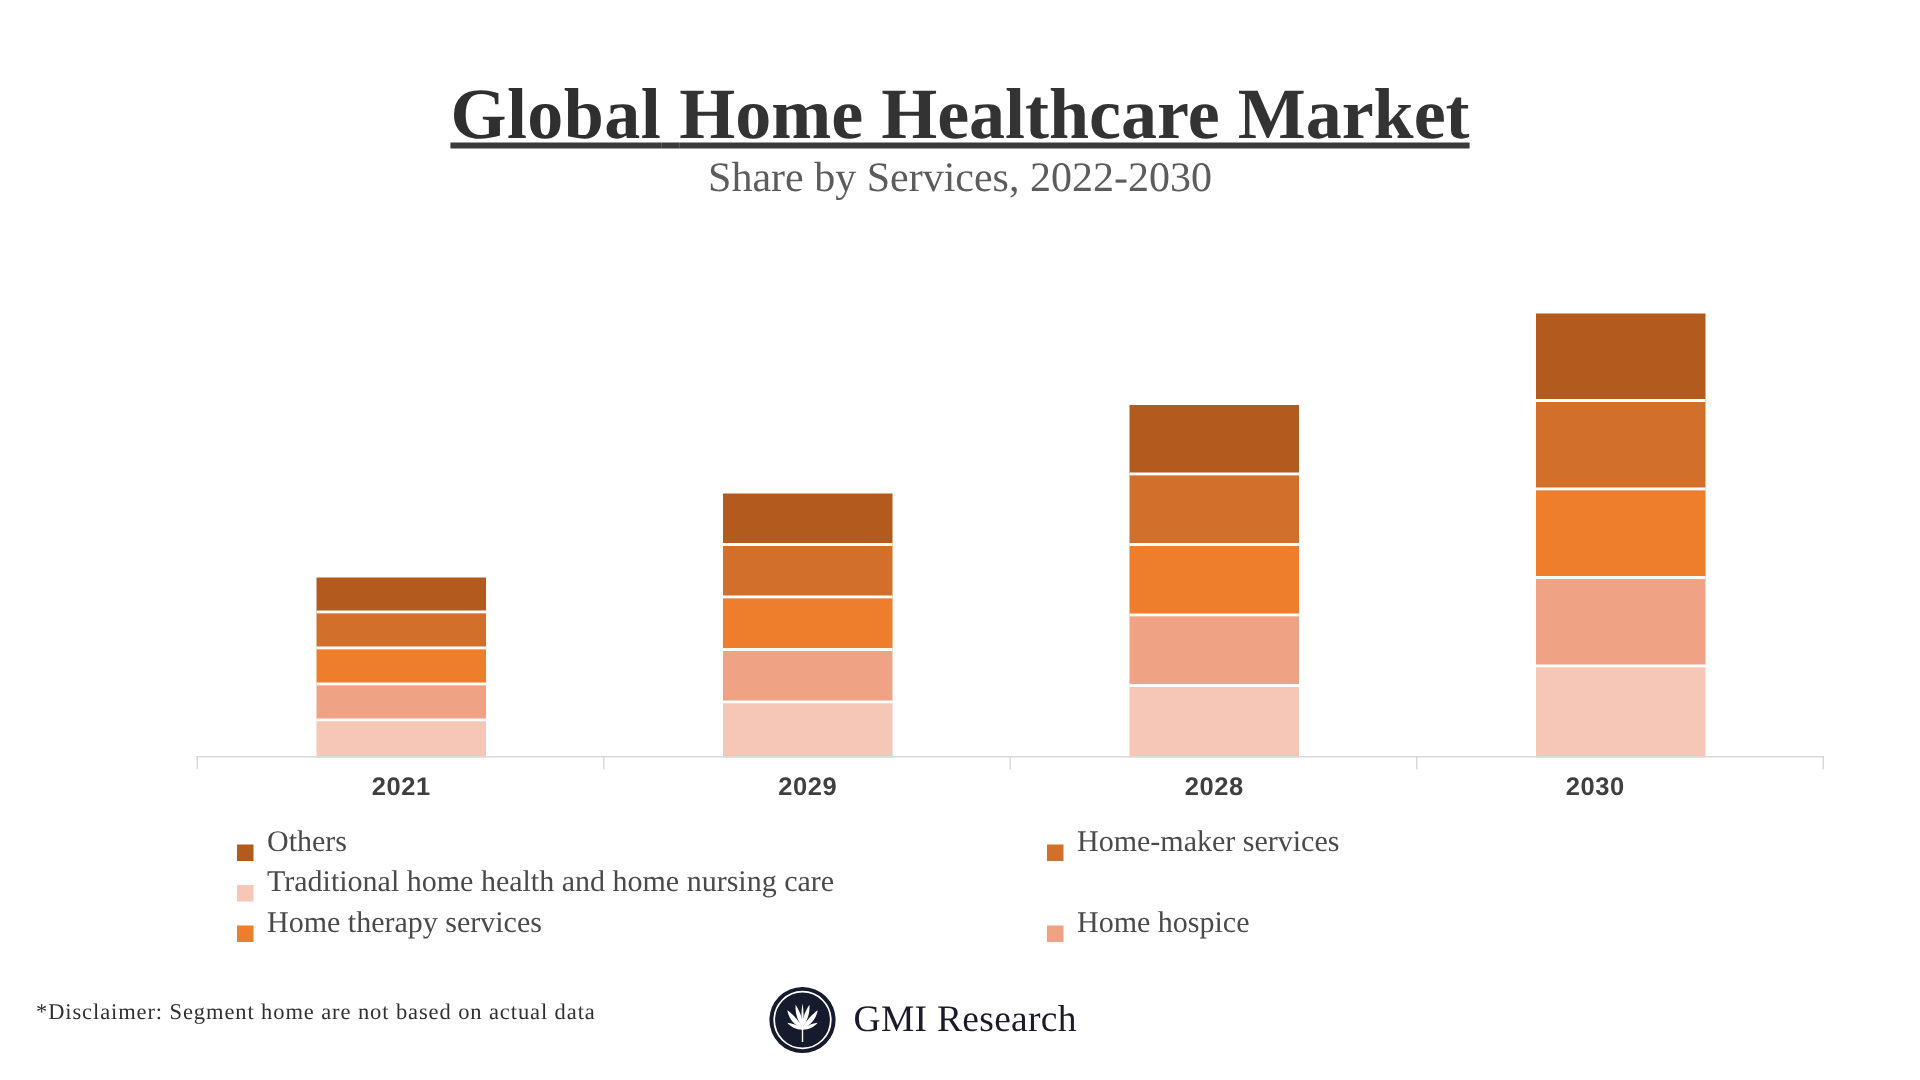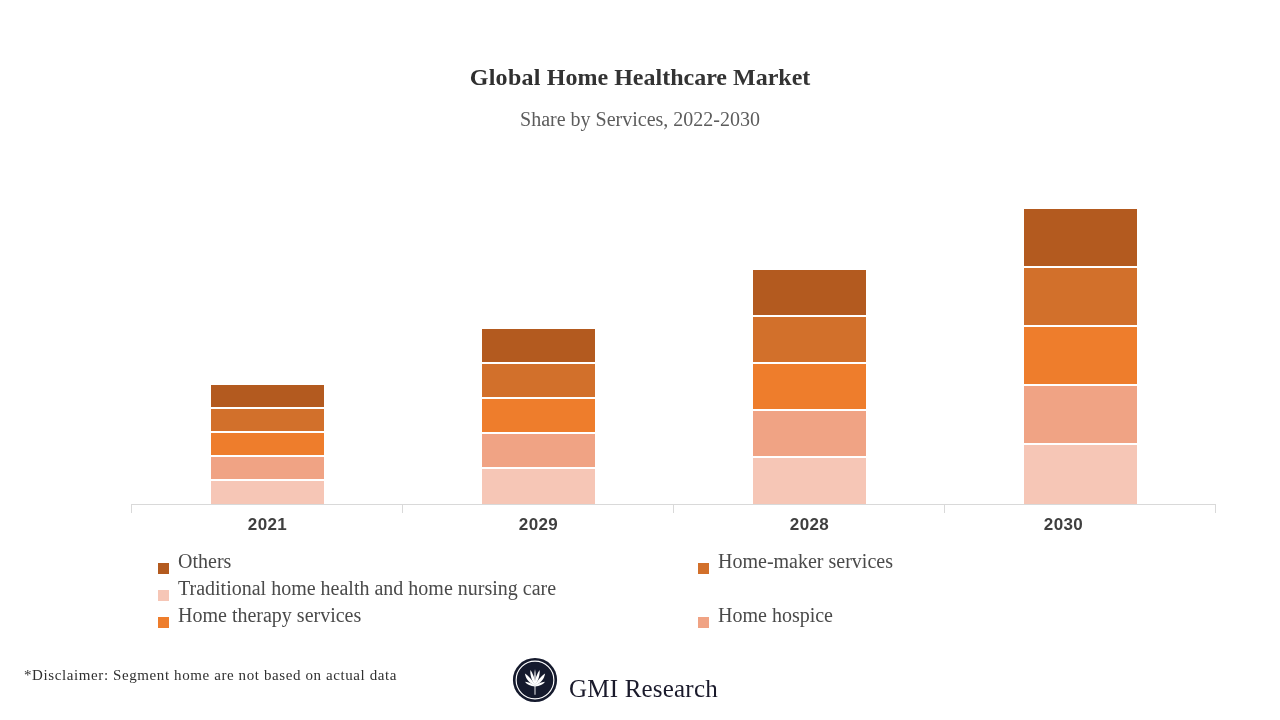--- a/index.html
+++ b/index.html
@@ -18,38 +18,39 @@
   
   .title-block {
     position: absolute;
     left: 0;
     top: 55px;
     width: 1280px;
     text-align: center;
   }
   .chart-title {
     font-family: "Liberation Serif", serif;
-    font-size: 24px;
+    font-size: 48px;
     line-height: 44px;
     color: #3b3b3b;
     white-space: nowrap;
+    text-decoration: underline;
   }
   .chart-title .t-strong {
     font-weight: bold;
     color: #2f2f2f;
     letter-spacing: 0.3px;
   }
   .chart-title .t-rest {
     font-weight: bold;
     color: #333333;
     letter-spacing: 0px;
   }
   .chart-subtitle {
     font-family: "Liberation Serif", serif;
-    font-size: 20px;
+    font-size: 28px;
     line-height: 30px;
     color: #5c5c5c;
     margin-top: 5px;
     white-space: nowrap;
   }
 
   
   .plot-area {
     position: absolute;
     left: 131px;
@@ -150,21 +151,21 @@
     font-size: 15px;
     color: #303030;
     letter-spacing: 0.6px;
     white-space: nowrap;
   }
   .brand {
     position: absolute;
     left: 512px;
     top: 657px;
     display: flex;
-    align-items: flex-end;
+    align-items: center;
   }
   .brand-mark {
     width: 46px;
     height: 46px;
     flex: 0 0 auto;
   }
   .brand-name {
     font-family: "Liberation Serif", serif;
     font-size: 25px;
     color: #1a1a2b;

